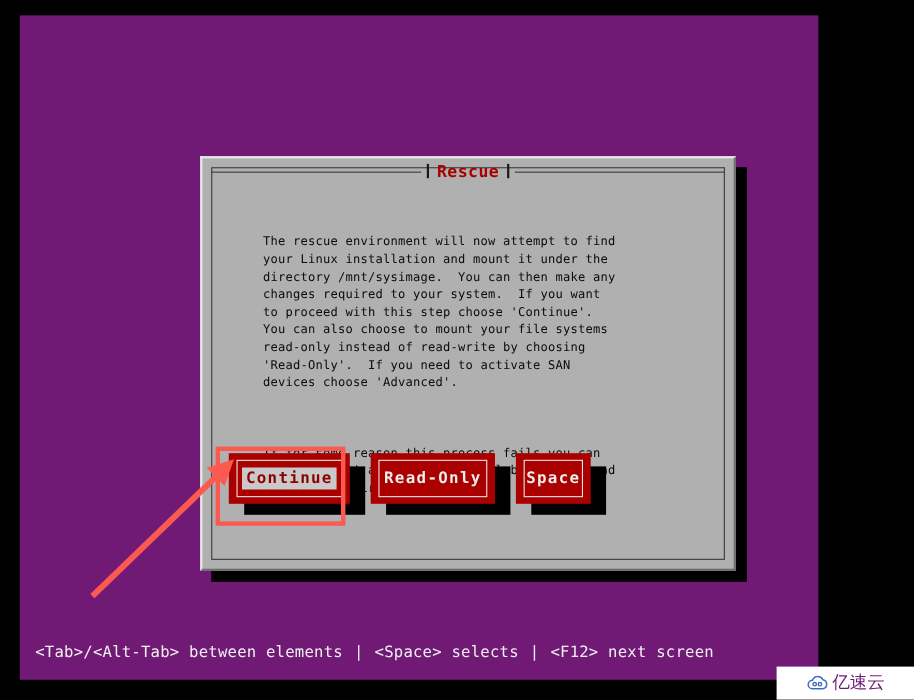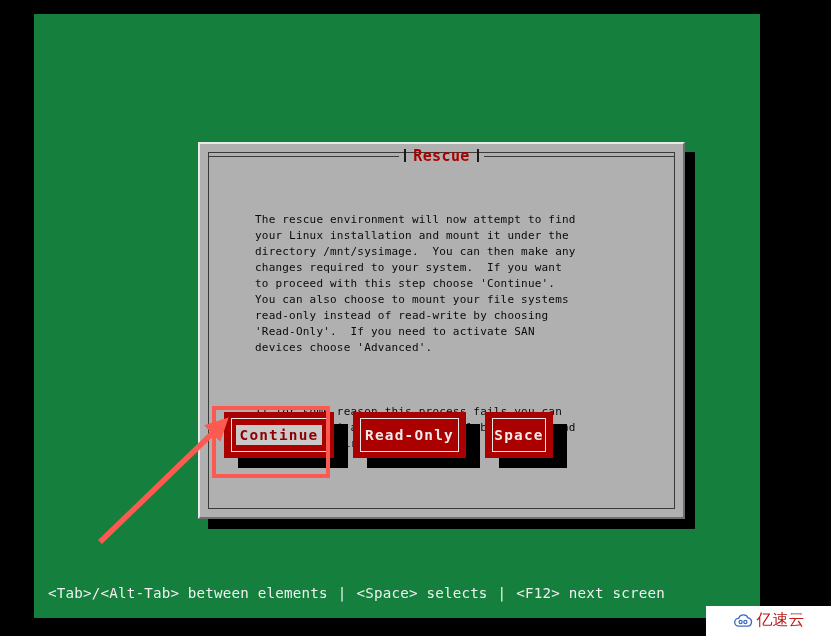--- a/index.html
+++ b/index.html
@@ -18,25 +18,25 @@
   #screen {
     position: relative;
     width: 831px;
     height: 636px;
     background: #000000;
   }
 
   
   .console {
     position: absolute;
-    left: 34px;
+    left: 18px;
     top: 14px;
     width: 726px;
     height: 604px;
-    background: #15803d;
+    background: #701a75;
     overflow: hidden;
   }
 
   
   .dialog-shadow {
     position: absolute;
     left: 174px;
     top: 138px;
     width: 487px;
     height: 377px;
@@ -220,23 +220,23 @@
     bottom: 0px;
     width: 125px;
     height: 30px;
     background: #ffffff;
     display: flex;
     align-items: center;
     justify-content: center;
     gap: 4px;
   }
   .wm-text {
-    color: #b91c1c;
+    color: #701a75;
     font-size: 16px;
-    font-family: Liberation Mono, monospace;
+    font-family: Liberation Sans, sans-serif;
     letter-spacing: 0px;
     line-height: 18px;
   }
 </style>
 </head>
 <body>
 
 <div id="screen">
   <div class="console">
 

